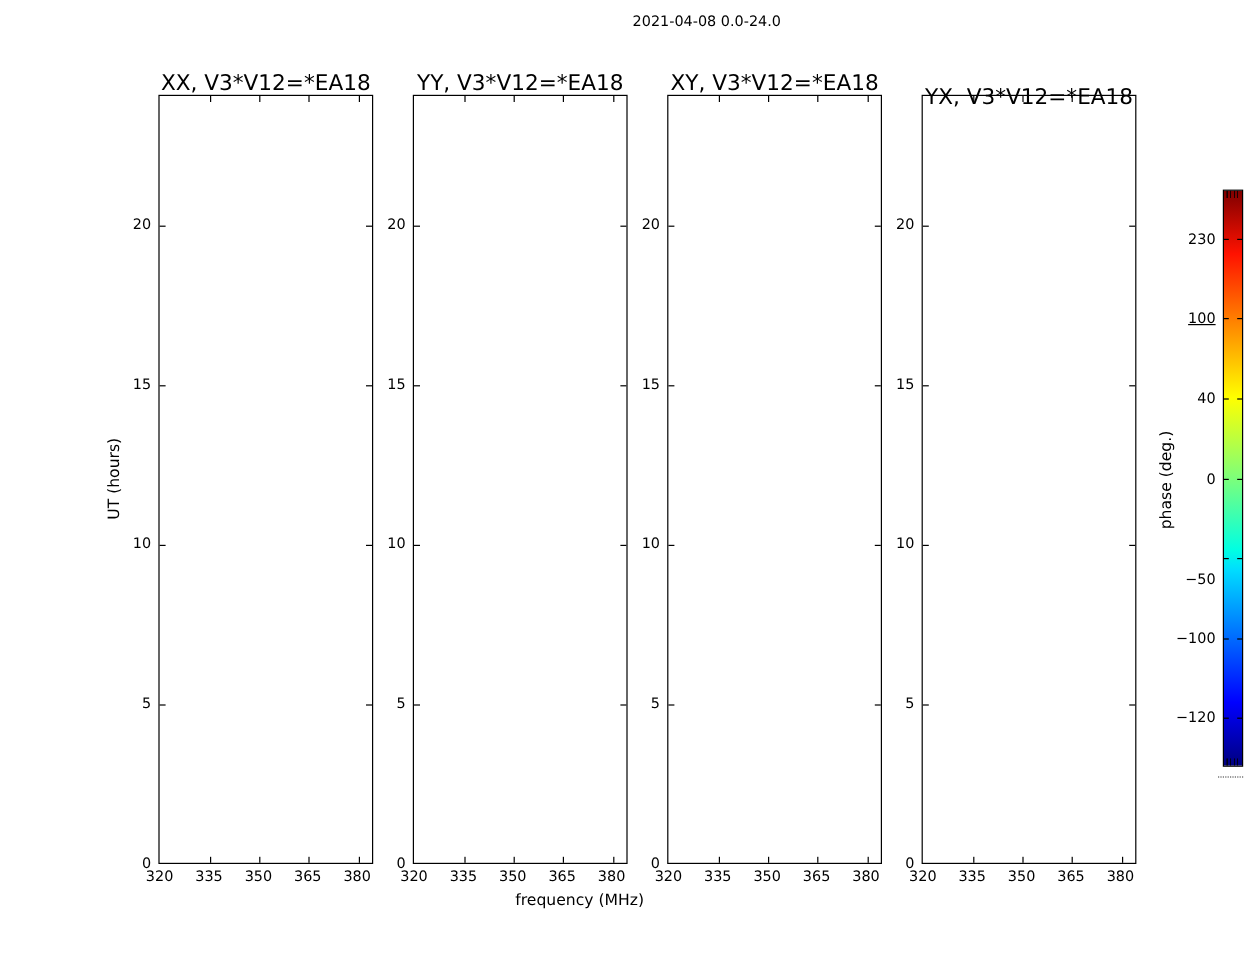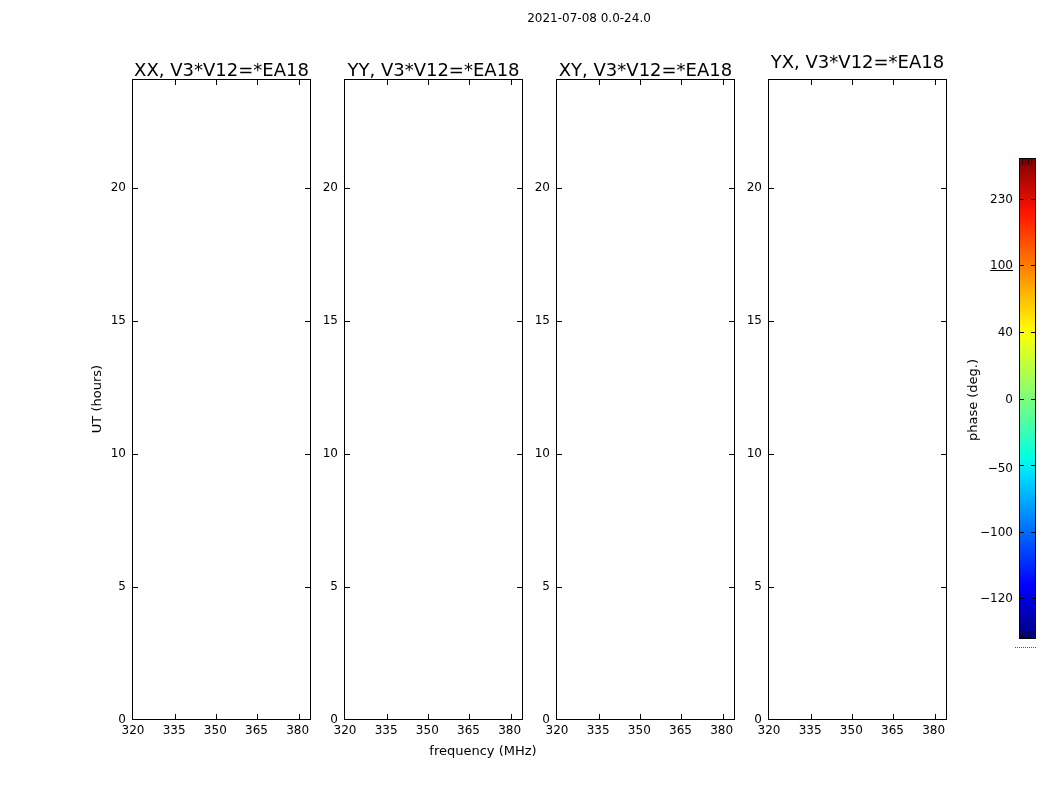--- a/index.html
+++ b/index.html
@@ -20,21 +20,21 @@
       #000080 0%, #0000ff 11%, #00dcff 34%, #00ffe3 37.5%, #7dff7a 50%,
       #ffff00 64%, #ff8500 77%, #ff1200 89%, #800000 100%);}
   .cb-hatch{position:absolute;left:2px;right:2px;height:6px;
     background:repeating-linear-gradient(90deg, rgba(0,0,0,.8) 0 1px, transparent 1px 3px);}
   .cb-ticklabel{position:absolute;font-size:12px;line-height:1;text-align:right;transform:translateY(-50%);white-space:nowrap;}
   .cb-dots{position:absolute;border-top:1px dotted #555;height:0;}
 </style>
 </head>
 <body>
 
-<div class="abs suptitle" style="left:589px;top:11px;">2021-07-08 0.0-24.0</div>
+<div class="abs suptitle" style="left:589px;top:11px;">2021-04-08 0.0-24.0</div>
 
 <div id="panels">
     <div class="panel" style="left: 132px; top: 79px; width: 179px; height: 641px;">
       <div class="tick" style="left: 42.1628px; top: 0px; width: 1px; height: 5px;"></div>
       <div class="tick" style="left: 42.1628px; bottom: 0px; width: 1px; height: 5px;"></div>
       <div class="tick" style="left: 83.3256px; top: 0px; width: 1px; height: 5px;"></div>
       <div class="tick" style="left: 83.3256px; bottom: 0px; width: 1px; height: 5px;"></div>
       <div class="tick" style="left: 124.488px; top: 0px; width: 1px; height: 5px;"></div>
       <div class="tick" style="left: 124.488px; bottom: 0px; width: 1px; height: 5px;"></div>
       <div class="tick" style="left: 165.651px; top: 0px; width: 1px; height: 5px;"></div>
@@ -128,21 +128,21 @@
       <div class="tick" style="left: 165.651px; bottom: 0px; width: 1px; height: 5px;"></div>
       <div class="tick" style="left: 0px; top: 506.875px; width: 5px; height: 1px;"></div>
       <div class="tick" style="right: 0px; top: 506.875px; width: 5px; height: 1px;"></div>
       <div class="tick" style="left: 0px; top: 373.75px; width: 5px; height: 1px;"></div>
       <div class="tick" style="right: 0px; top: 373.75px; width: 5px; height: 1px;"></div>
       <div class="tick" style="left: 0px; top: 240.625px; width: 5px; height: 1px;"></div>
       <div class="tick" style="right: 0px; top: 240.625px; width: 5px; height: 1px;"></div>
       <div class="tick" style="left: 0px; top: 107.5px; width: 5px; height: 1px;"></div>
       <div class="tick" style="right: 0px; top: 107.5px; width: 5px; height: 1px;"></div>
     </div>
-    <div class="panel-title" style="left: 857.5px; top: 51px; text-align: center;">YX, V3*V12=*EA18</div>
+    <div class="panel-title" style="left: 857.5px; top: 71px; text-align: center;">YX, V3*V12=*EA18</div>
     <div class="xticklabel" style="left: 769px; top: 724px;">320</div>
     <div class="xticklabel" style="left: 810.163px; top: 724px;">335</div>
     <div class="xticklabel" style="left: 851.326px; top: 724px;">350</div>
     <div class="xticklabel" style="left: 892.488px; top: 724px;">365</div>
     <div class="xticklabel" style="left: 933.651px; top: 724px;">380</div>
     <div class="yticklabel" style="right: 288px; top: 719px;">0</div>
     <div class="yticklabel" style="right: 288px; top: 585.875px;">5</div>
     <div class="yticklabel" style="right: 288px; top: 452.75px;">10</div>
     <div class="yticklabel" style="right: 288px; top: 319.625px;">15</div>
     <div class="yticklabel" style="right: 288px; top: 186.5px;">20</div>
@@ -164,21 +164,21 @@
     <div class="tick" style="left: 1031px; top: 265.444px; width: 4px; height: 1px;"></div>
     <div class="cb-ticklabel" style="right: 37px; top: 265.444px; text-decoration: underline;">100</div>
     <div class="tick" style="left: 1020px; top: 331.972px; width: 4px; height: 1px;"></div>
     <div class="tick" style="left: 1031px; top: 331.972px; width: 4px; height: 1px;"></div>
     <div class="cb-ticklabel" style="right: 37px; top: 331.972px;">40</div>
     <div class="tick" style="left: 1020px; top: 398.5px; width: 4px; height: 1px;"></div>
     <div class="tick" style="left: 1031px; top: 398.5px; width: 4px; height: 1px;"></div>
     <div class="cb-ticklabel" style="right: 37px; top: 398.5px;">0</div>
     <div class="tick" style="left: 1020px; top: 465.028px; width: 4px; height: 1px;"></div>
     <div class="tick" style="left: 1031px; top: 465.028px; width: 4px; height: 1px;"></div>
-    <div class="cb-ticklabel" style="right: 37px; top: 468px;">−50</div>
+    <div class="cb-ticklabel" style="right: 37px; top: 483px;">−50</div>
     <div class="tick" style="left: 1020px; top: 531.556px; width: 4px; height: 1px;"></div>
     <div class="tick" style="left: 1031px; top: 531.556px; width: 4px; height: 1px;"></div>
     <div class="cb-ticklabel" style="right: 37px; top: 531.556px;">−100</div>
     <div class="tick" style="left: 1020px; top: 598.083px; width: 4px; height: 1px;"></div>
     <div class="tick" style="left: 1031px; top: 598.083px; width: 4px; height: 1px;"></div>
     <div class="cb-ticklabel" style="right: 37px; top: 598.083px;">−120</div>
   </div>
 <div class="cb-dots" style="left:1015px;top:647px;width:21px;"></div>
 
 <div class="axis-label rot" style="left:972px;top:400px;">phase (deg.)</div>

